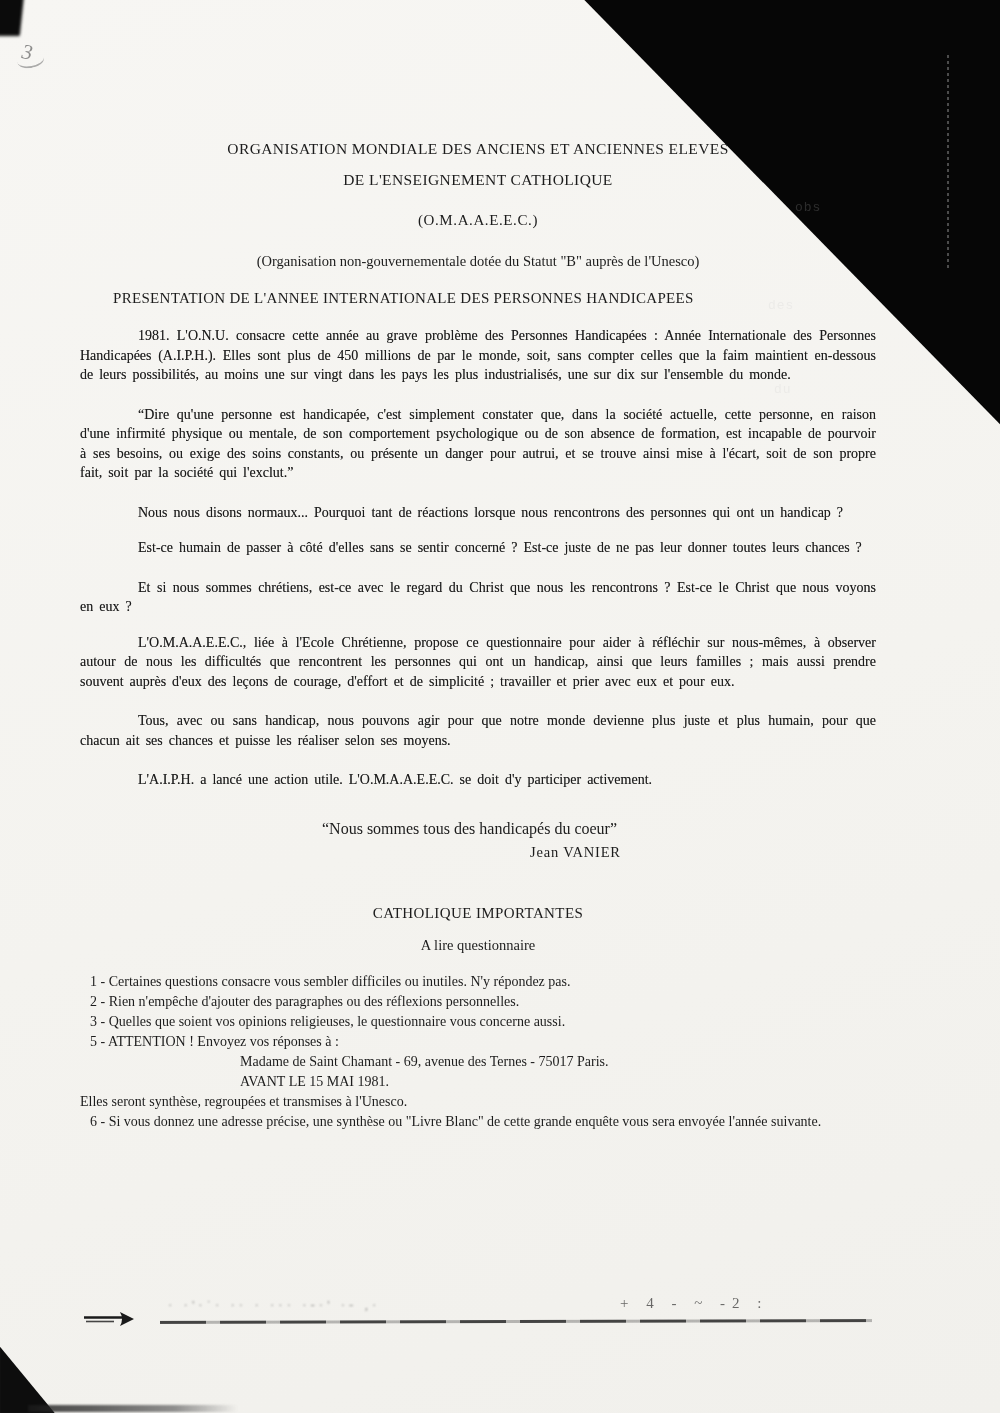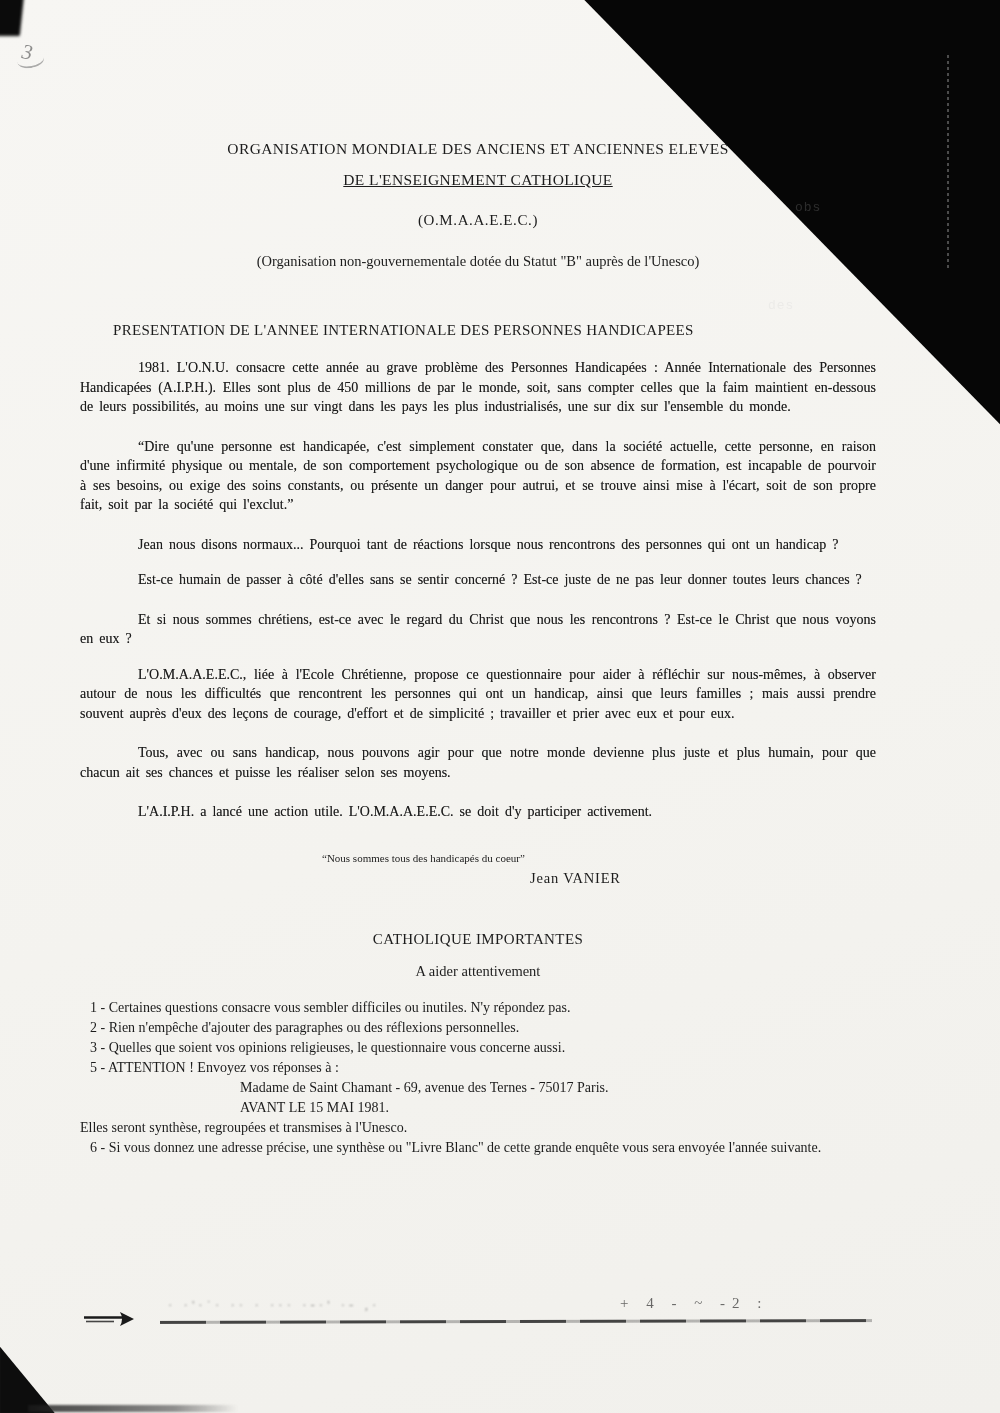--- a/index.html
+++ b/index.html
@@ -65,31 +65,31 @@
   }
   .smudge-underline{
     position:absolute;left:160px;top:1320px;width:712px;height:3px;
     background:repeating-linear-gradient(90deg,#262626 0 46px,rgba(38,38,38,.35) 46px 60px);
     transform:rotate(-.15deg);opacity:.85;filter:blur(.4px);
   }
   .hand-arrow{position:absolute;left:82px;top:1308px;}
   
   .content{position:absolute;left:80px;top:140px;width:796px;}
   .org-line{ text-align:center;font-size:15.5px;letter-spacing:.4px;margin:0; }
-  .org-line2{ margin-top:13px;text-decoration:underline; }
+  .org-line2{ margin-top:13px; }
   .acronym{ text-align:center;font-size:15px;margin-top:23px;letter-spacing:.6px; }
   .org-subtitle{ text-align:center;font-size:14.5px;margin-top:24px; }
-  .section-title{ font-size:15px;letter-spacing:.3px;margin-top:52px;margin-left:33px; }
+  .section-title{ font-size:15px;letter-spacing:.3px;margin-top:20px;margin-left:33px; }
   .para{
     font-size:14px;line-height:19.5px;text-align:justify;
     text-indent:58px;margin:16px 0 0 0;word-spacing:2.5px;
     text-shadow:0 0 .4px rgba(0,0,0,.45);
   }
   .para.gap-lg{margin-top:20px;}
-  .quote-line{ font-size:11px;margin:30px 0 0 242px; }
+  .quote-line{ font-size:16px;margin:30px 0 0 242px; }
   .quote-author{ font-size:14.5px;margin:6px 0 0 450px;letter-spacing:.8px; }
   .remarks-title{ text-align:center;font-size:15px;letter-spacing:.4px;margin-top:44px; }
   .remarks-subtitle{ text-align:center;font-size:14.5px;margin-top:15px; }
   .remarks-list{ margin-top:18px;font-size:14px;line-height:20px; }
   .remark-item{ margin:0 0 0 10px;white-space:nowrap; }
   .address-block{ margin-left:160px;font-size:14px;line-height:20px; }
   .remarks-note{ margin-left:25px;font-size:14px;line-height:20px; }
   .remark-item6{
     margin-left:10px;padding-left:22px;text-indent:-22px;
     font-size:14px;line-height:20px;
@@ -117,32 +117,32 @@
 
     <p class="org-line">ORGANISATION MONDIALE DES ANCIENS ET ANCIENNES ELEVES</p>
     <p class="org-line org-line2">DE L'ENSEIGNEMENT CATHOLIQUE</p>
     <p class="acronym">(O.M.A.A.E.E.C.)</p>
     <p class="org-subtitle">(Organisation non-gouvernementale dotée du Statut "B" auprès de l'Unesco)</p>
 
     <p class="section-title">PRESENTATION DE L'ANNEE INTERNATIONALE DES PERSONNES HANDICAPEES</p>
 
     <p class="para" style="margin-top:19px;">1981. L'O.N.U. consacre cette année au grave problème des Personnes Handicapées : Année Internationale des Personnes Handicapées (A.I.P.H.). Elles sont plus de 450 millions de par le monde, soit, sans compter celles que la faim maintient en-dessous de leurs possibilités, au moins une sur vingt dans les pays les plus industrialisés, une sur dix sur l'ensemble du monde.</p>
     <p class="para gap-lg">“Dire qu'une personne est handicapée, c'est simplement constater que, dans la société actuelle, cette personne, en raison d'une infirmité physique ou mentale, de son comportement psychologique ou de son absence de formation, est incapable de pourvoir à ses besoins, ou exige des soins constants, ou présente un danger pour autrui, et se trouve ainsi mise à l'écart, soit de son propre fait, soit par la société qui l'exclut.”</p>
-    <p class="para gap-lg">Jean nous disons normaux... Pourquoi tant de réactions lorsque nous rencontrons des personnes qui ont un handicap ?</p>
+    <p class="para gap-lg">Nous nous disons normaux... Pourquoi tant de réactions lorsque nous rencontrons des personnes qui ont un handicap ?</p>
     <p class="para">Est-ce humain de passer à côté d'elles sans se sentir concerné ? Est-ce juste de ne pas leur donner toutes leurs chances ?</p>
     <p class="para gap-lg">Et si nous sommes chrétiens, est-ce avec le regard du Christ que nous les rencontrons ? Est-ce le Christ que nous voyons en eux ?</p>
     <p class="para">L'O.M.A.A.E.E.C., liée à l'Ecole Chrétienne, propose ce questionnaire pour aider à réfléchir sur nous-mêmes, à observer autour de nous les difficultés que rencontrent les personnes qui ont un handicap, ainsi que leurs familles ; mais aussi prendre souvent auprès d'eux des leçons de courage, d'effort et de simplicité ; travailler et prier avec eux et pour eux.</p>
     <p class="para gap-lg">Tous, avec ou sans handicap, nous pouvons agir pour que notre monde devienne plus juste et plus humain, pour que chacun ait ses chances et puisse les réaliser selon ses moyens.</p>
     <p class="para gap-lg">L'A.I.P.H. a lancé une action utile. L'O.M.A.A.E.E.C. se doit d'y participer activement.</p>
 
     <p class="quote-line">“Nous sommes tous des handicapés du coeur”</p>
     <p class="quote-author">Jean VANIER</p>
 
     <p class="remarks-title">CATHOLIQUE IMPORTANTES</p>
-    <p class="remarks-subtitle">A aider attentivement</p>
+    <p class="remarks-subtitle">A lire questionnaire</p>
 
     <div class="remarks-list">
       <p class="remark-item"><span>1 -</span> <span>Certaines questions consacre vous sembler difficiles ou inutiles. N'y répondez pas.</span></p>
       <p class="remark-item"><span>2 -</span> <span>Rien n'empêche d'ajouter des paragraphes ou des réflexions personnelles.</span></p>
       <p class="remark-item"><span>3 -</span> <span>Quelles que soient vos opinions religieuses, le questionnaire vous concerne aussi.</span></p>
       <p class="remark-item"><span>5 -</span> <span>ATTENTION ! Envoyez vos réponses à :</span></p>
 
       <div class="address-block">
         <p style="margin:0;">Madame de Saint Chamant - 69, avenue des Ternes - 75017 Paris.</p>
         <p style="margin:0;">AVANT LE 15 MAI 1981.</p>

